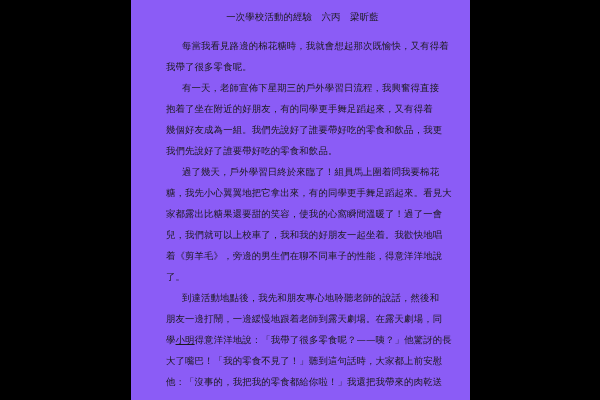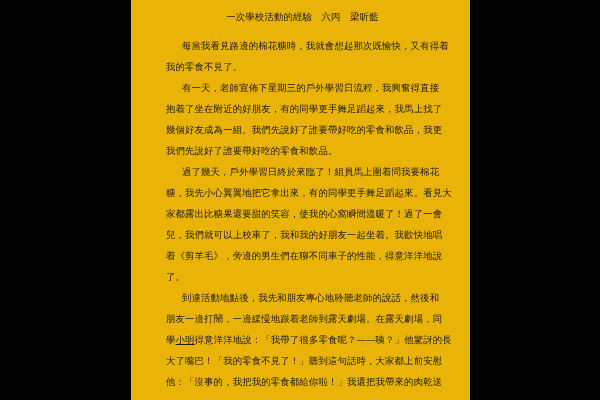--- a/index.html
+++ b/index.html
@@ -9,21 +9,21 @@
       height: 400px;
       background: #000000;
       overflow: hidden;
     }
     .page {
       position: absolute;
       left: 131px;
       top: 0;
       width: 339px;
       height: 400px;
-      background: #eab308;
+      background: #8b5cf6;
       overflow: hidden;
     }
     .content {
       position: absolute;
       left: 35px;
       top: 0;
       width: 250px;
       font-family: "DejaVu Sans", sans-serif;
       color: #1a1a1a;
       font-size: 9.4px;
@@ -48,24 +48,24 @@
     .underline { text-decoration: underline; text-align: right; }
   </style>
 </head>
 <body>
 
 <div class="page">
   <div class="content">
     <div class="title">一次學校活動的經驗　六丙　梁昕藍</div>
 
     <div class="line indent" style="top:40px">每當我看見路邊的棉花糖時，我就會想起那次既愉快，又有得着</div>
-    <div class="line" style="top:61px">我的零食不見了。</div>
+    <div class="line" style="top:61px">我帶了很多零食呢。</div>
 
     <div class="line indent" style="top:82px">有一天，老師宣佈下星期三的戶外學習日流程，我興奮得直接</div>
-    <div class="line" style="top:103px">抱着了坐在附近的好朋友，有的同學更手舞足蹈起來，我馬上找了</div>
+    <div class="line" style="top:103px">抱着了坐在附近的好朋友，有的同學更手舞足蹈起來，又有得着</div>
     <div class="line" style="top:124px">幾個好友成為一組。我們先說好了誰要帶好吃的零食和飲品，我更</div>
     <div class="line" style="top:145px">我們先說好了誰要帶好吃的零食和飲品。</div>
 
     <div class="line indent" style="top:166px">過了幾天，戶外學習日終於來臨了！組員馬上圍着問我要棉花</div>
     <div class="line" style="top:187px">糖，我先小心翼翼地把它拿出來，有的同學更手舞足蹈起來。看見大</div>
     <div class="line" style="top:208px">家都露出比糖果還要甜的笑容，使我的心窩瞬間溫暖了！過了一會</div>
     <div class="line" style="top:229px">兒，我們就可以上校車了，我和我的好朋友一起坐着。我歡快地唱</div>
     <div class="line" style="top:250px">着《剪羊毛》，旁邊的男生們在聊不同車子的性能，得意洋洋地說</div>
     <div class="line" style="top:271px">了。</div>
 

